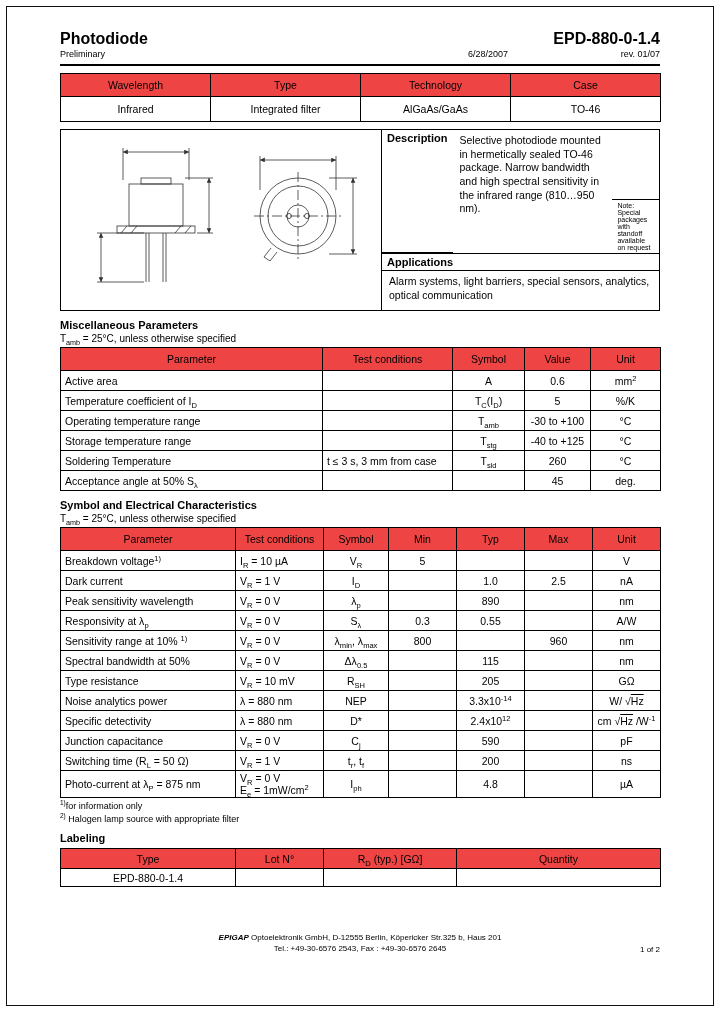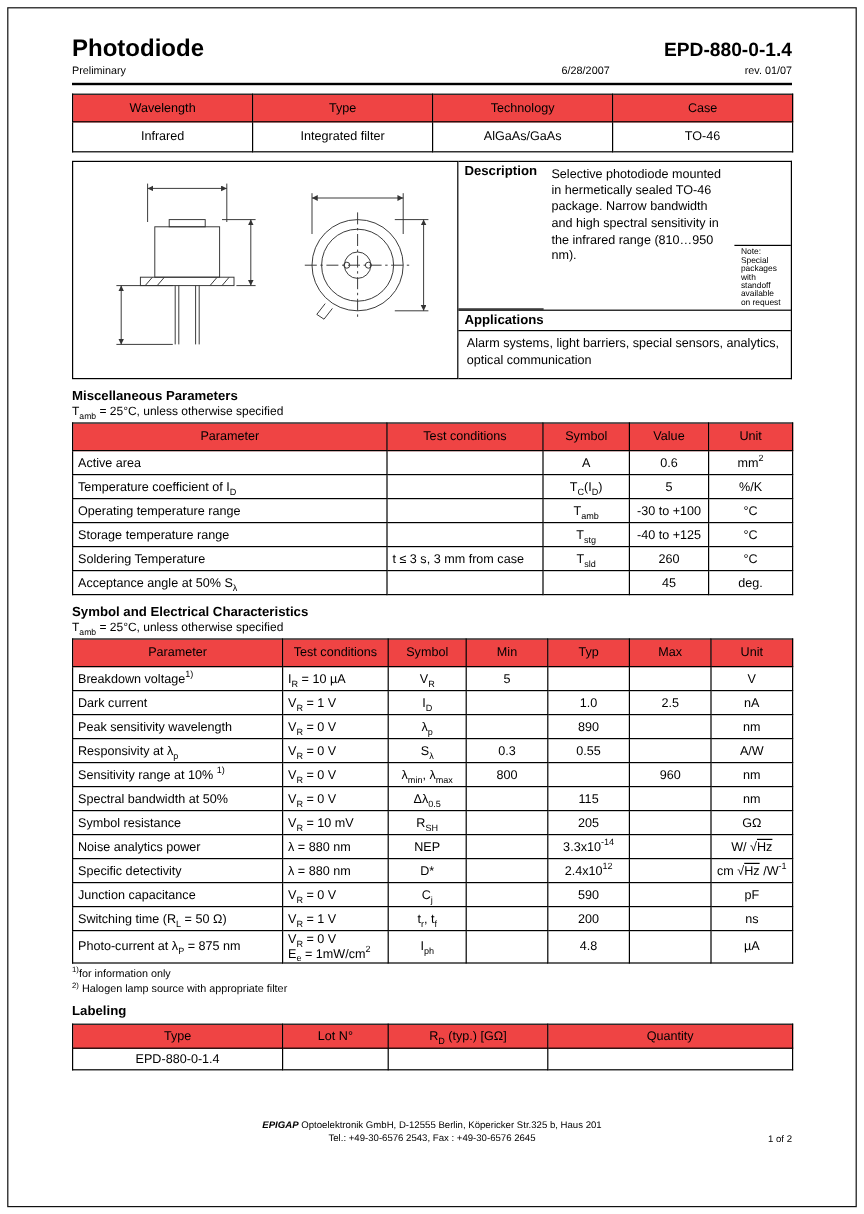--- a/index.html
+++ b/index.html
@@ -9,21 +9,21 @@
     font-family:"Liberation Sans","DejaVu Sans",sans-serif;
     color:#000;
     position:relative;
     overflow:hidden;
   }
   .frame { position:absolute; inset:6px; border:1px solid #111; pointer-events:none; }
   .content { position:absolute; left:60px; top:30px; width:600px; }
 
   
   .hdr-row { display:flex; justify-content:space-between; align-items:baseline; }
-  .doc-title { font-size:20px; font-weight:bold; }
+  .doc-title { font-size:16px; font-weight:bold; }
   .part-no   { font-size:16px; font-weight:bold; }
   .sub-row { position:relative; font-size:9px; height:13px; margin-top:1px; }
   .sub-date { position:absolute; left:408px; }
   .sub-rev  { position:absolute; right:0; }
   .rule { height:2px; background:#000; margin-top:2px; }
 
   
   table { border-collapse:collapse; width:600px; table-layout:fixed; }
   th,td { border:1px solid #000; font-size:10.5px; font-weight:normal;
           text-align:center; padding:1px 4px; height:20px; vertical-align:middle; }
@@ -309,21 +309,21 @@
         <tr>
           <td>Spectral bandwidth at 50%</td>
           <td>V<sub>R</sub> = 0 V</td>
           <td>Δλ<sub>0.5</sub></td>
           <td></td>
           <td>115</td>
           <td></td>
           <td>nm</td>
         </tr>
         <tr>
-          <td>Symbol resistance</td>
+          <td>Type resistance</td>
           <td>V<sub>R</sub> = 10 mV</td>
           <td>R<sub>SH</sub></td>
           <td></td>
           <td>205</td>
           <td></td>
           <td>GΩ</td>
         </tr>
         <tr>
           <td>Noise analytics power</td>
           <td>λ = 880 nm</td>

